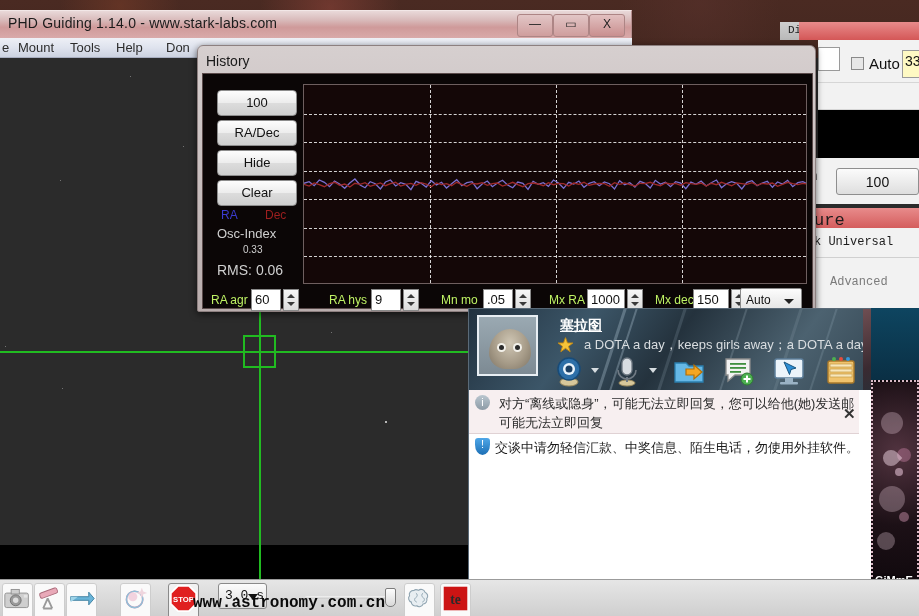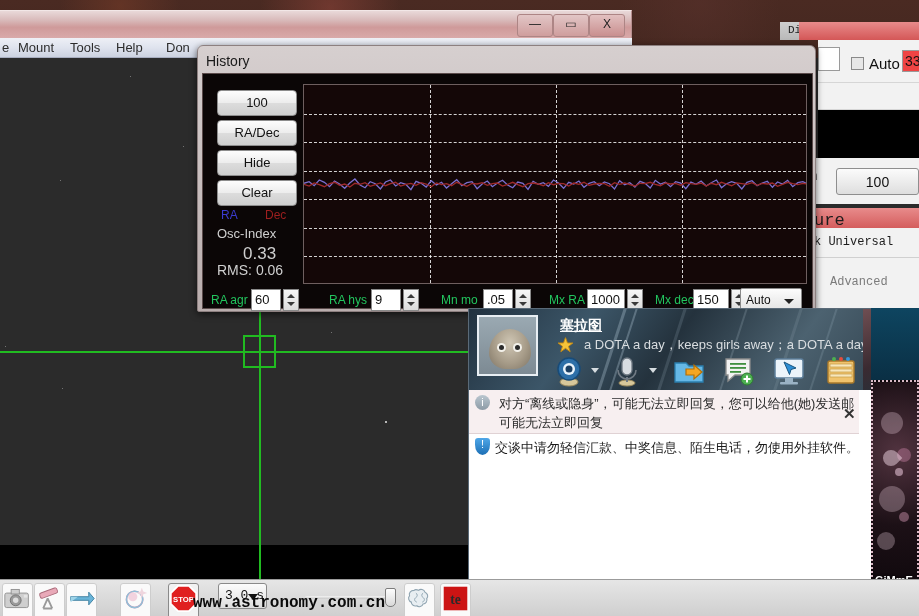--- a/index.html
+++ b/index.html
@@ -46,21 +46,21 @@
   #rpHdr span{position:absolute;left:8px;top:2px;font-size:11px;color:#1c1c1c;
     font-family:"Liberation Mono",monospace;}
   #rpRed1{left:799px;top:22px;width:120px;height:18px;
     background:linear-gradient(180deg,#e88b8b,#d45757);}
   #rpBody{left:818px;top:40px;width:101px;height:42px;background:#f2f2f2;}
   #rpField{left:818px;top:47px;width:22px;height:24px;background:#fff;
     border:1px solid #9a9a9a;box-sizing:border-box;}
   #rpChk{left:851px;top:57px;width:13px;height:13px;background:#e7e7e7;
     border:1px solid #8a8a8a;box-sizing:border-box;}
   #rpChkLbl{left:869px;top:55px;font-size:15px;color:#111;}
-  #rpNum{left:902px;top:50px;width:17px;height:22px;background:#ef4444;
+  #rpNum{left:902px;top:50px;width:17px;height:28px;background:#fef9c3;
     border:1px solid #9a9a9a;border-right:none;box-sizing:border-box;}
   #rpNum span{position:absolute;left:2px;top:2px;font-size:14px;color:#111;}
   #rpSep{left:818px;top:82px;width:101px;height:28px;background:#f2f2f2;
     border-top:1px solid #d6d6d6;border-bottom:1px solid #d6d6d6;box-sizing:border-box;}
   #rpStrip2{left:818px;top:110px;width:101px;height:48px;background:#000;}
   #rp100row{left:808px;top:158px;width:111px;height:46px;background:#f2f2f2;}
   #rp100lbl{left:810px;top:170px;font-size:12px;color:#222;
     font-family:"Liberation Mono",monospace;}
   #rp100btn{left:836px;top:168px;width:83px;height:27px;border:1px solid #8e8e8e;
     border-radius:3px;background:linear-gradient(180deg,#fbfbfb,#dedede);box-sizing:border-box;}
@@ -93,35 +93,35 @@
     border:1px solid #8d8d8d;border-radius:4px;
     background:linear-gradient(180deg,#fdfdfd 0%,#ededed 48%,#dcdcdc 52%,#cfcfcf 100%);
     box-sizing:border-box;}
   .hbtn span{position:absolute;left:0;right:0;top:4px;text-align:center;
     font-size:13px;color:#111;}
   #hb0{top:16px;} #hb1{top:46px;} #hb2{top:76px;} #hb3{top:106px;}
 
   #lblRA{position:absolute;left:18px;top:134px;font-size:12px;color:#3b3bd0;}
   #lblDec{position:absolute;left:62px;top:134px;font-size:12px;color:#9e1f1f;}
   #oscL{position:absolute;left:14px;top:152px;font-size:13px;color:#cfcfcf;}
-  #oscV{position:absolute;left:40px;top:170px;font-size:17px;color:#cfcfcf;}
+  #oscV{position:absolute;left:40px;top:170px;font-size:10px;color:#cfcfcf;}
   #rmsL{position:absolute;left:14px;top:188px;font-size:14px;color:#cfcfcf;}
 
   
   #graph{position:absolute;left:100px;top:10px;width:504px;height:200px;
     background:#140707;border:1px solid #6e5f5f;box-sizing:border-box;overflow:hidden;}
   .gvl{position:absolute;top:0;bottom:0;width:0;
     border-left:1px dashed rgba(255,255,255,.82);}
   .ghl{position:absolute;left:0;right:0;height:0;
     border-top:1px dashed rgba(255,255,255,.82);}
   #trace{position:absolute;left:0;top:0;width:504px;height:200px;}
 
   
   #hrow{position:absolute;left:2px;top:214px;width:607px;height:24px;}
-  .hlab{position:absolute;top:5px;font-size:12px;color:#22c55e;white-space:nowrap;}
+  .hlab{position:absolute;top:5px;font-size:12px;color:#bef264;white-space:nowrap;}
   .hinp{position:absolute;top:1px;height:22px;background:#fff;border:1px solid #8a8a8a;
     box-sizing:border-box;text-decoration:underline;}
   .hinp span{position:absolute;left:3px;top:2px;font-size:13px;color:#111;}
   .spin{position:absolute;top:1px;width:16px;height:22px;
     background:linear-gradient(180deg,#f7f7f7,#dcdcdc);border:1px solid #8a8a8a;
     box-sizing:border-box;}
   .spin .up,.spin .dn{position:absolute;left:3px;width:0;height:0;
     border-left:4px solid transparent;border-right:4px solid transparent;}
   .spin .up{top:4px;border-bottom:4px solid #3a3a3a;}
   .spin .dn{bottom:4px;border-top:4px solid #3a3a3a;}
@@ -268,20 +268,21 @@
 <div class="abs" id="rpUni">
   <span>k Universal</span>
 </div>
 <div class="abs" id="rpAdvBar"></div>
 <div class="abs" id="rpAdv">
   <span>Advanced</span>
 </div>
 <div class="abs" id="rpBot"></div>
 
 <div class="abs" id="phdtitle">
+  <div class="t">PHD Guiding 1.14.0  -  www.stark-labs.com</div>
   <div class="wbtn" id="btnmin">
     <span>—</span>
     </div>
   <div class="wbtn" id="btnmax">
     <span>▭</span>
     </div>
   <div class="wbtn" id="btnclose">
     <span>X</span>
     </div>
 </div>

